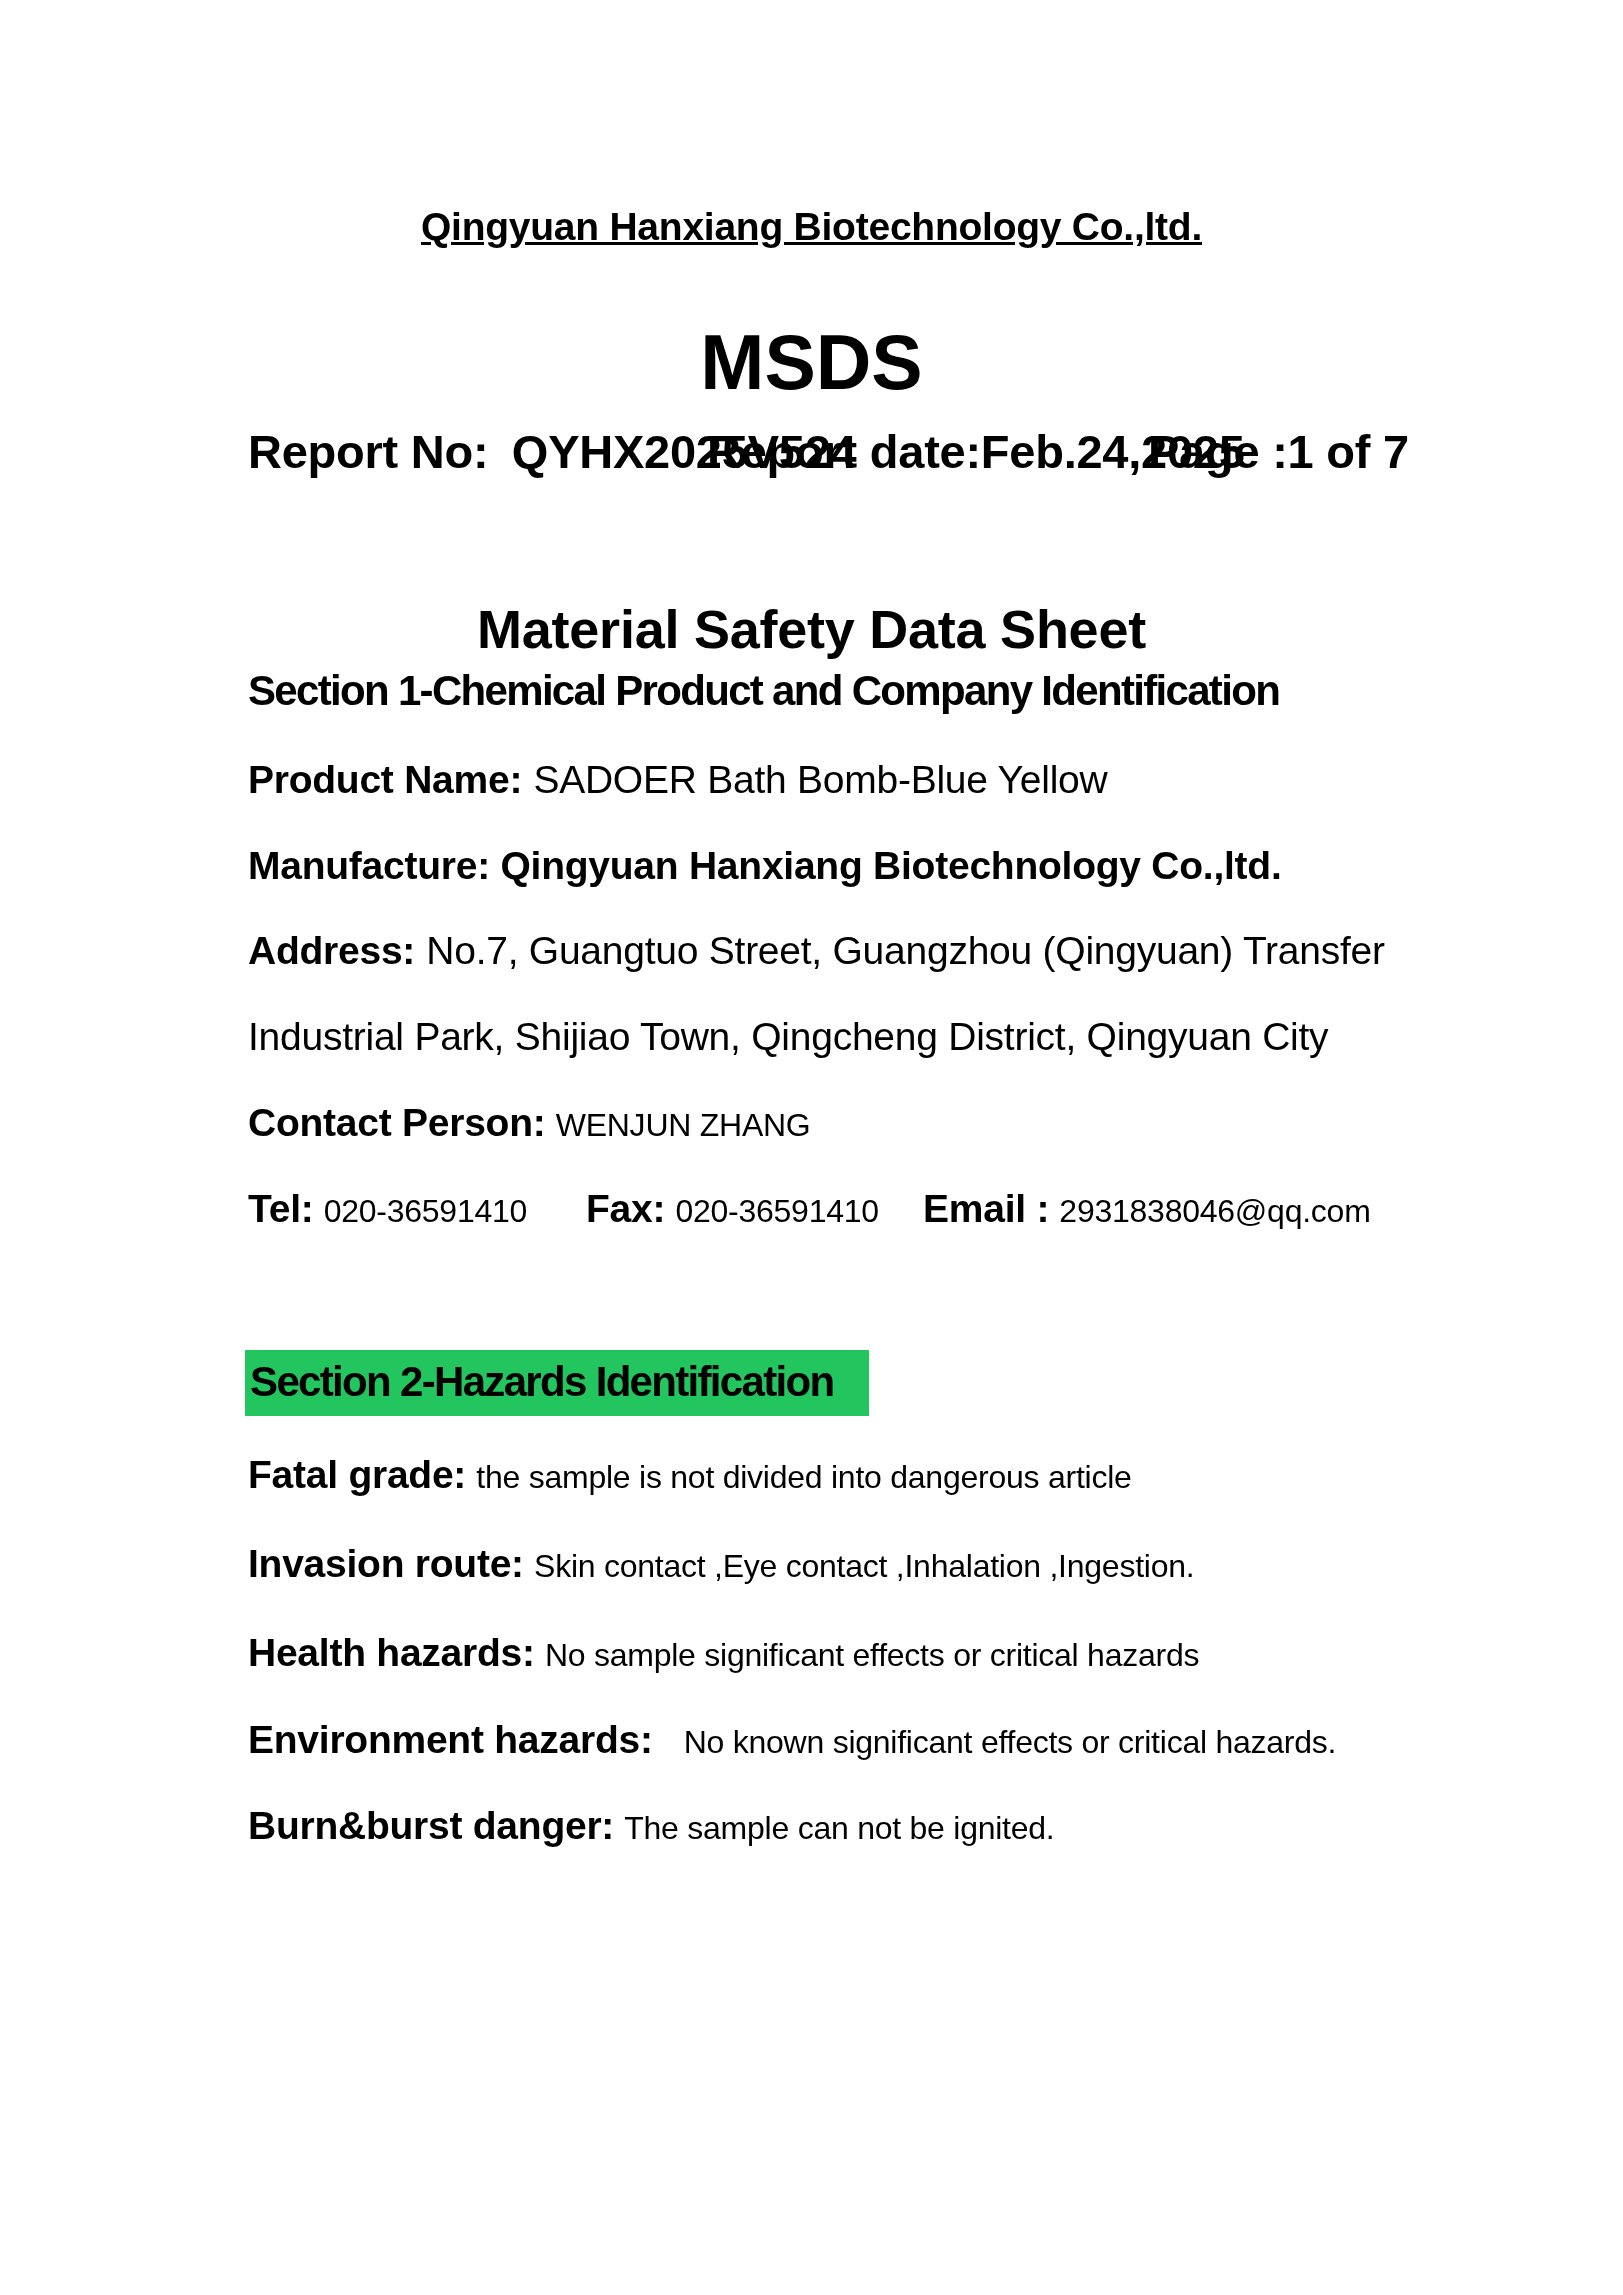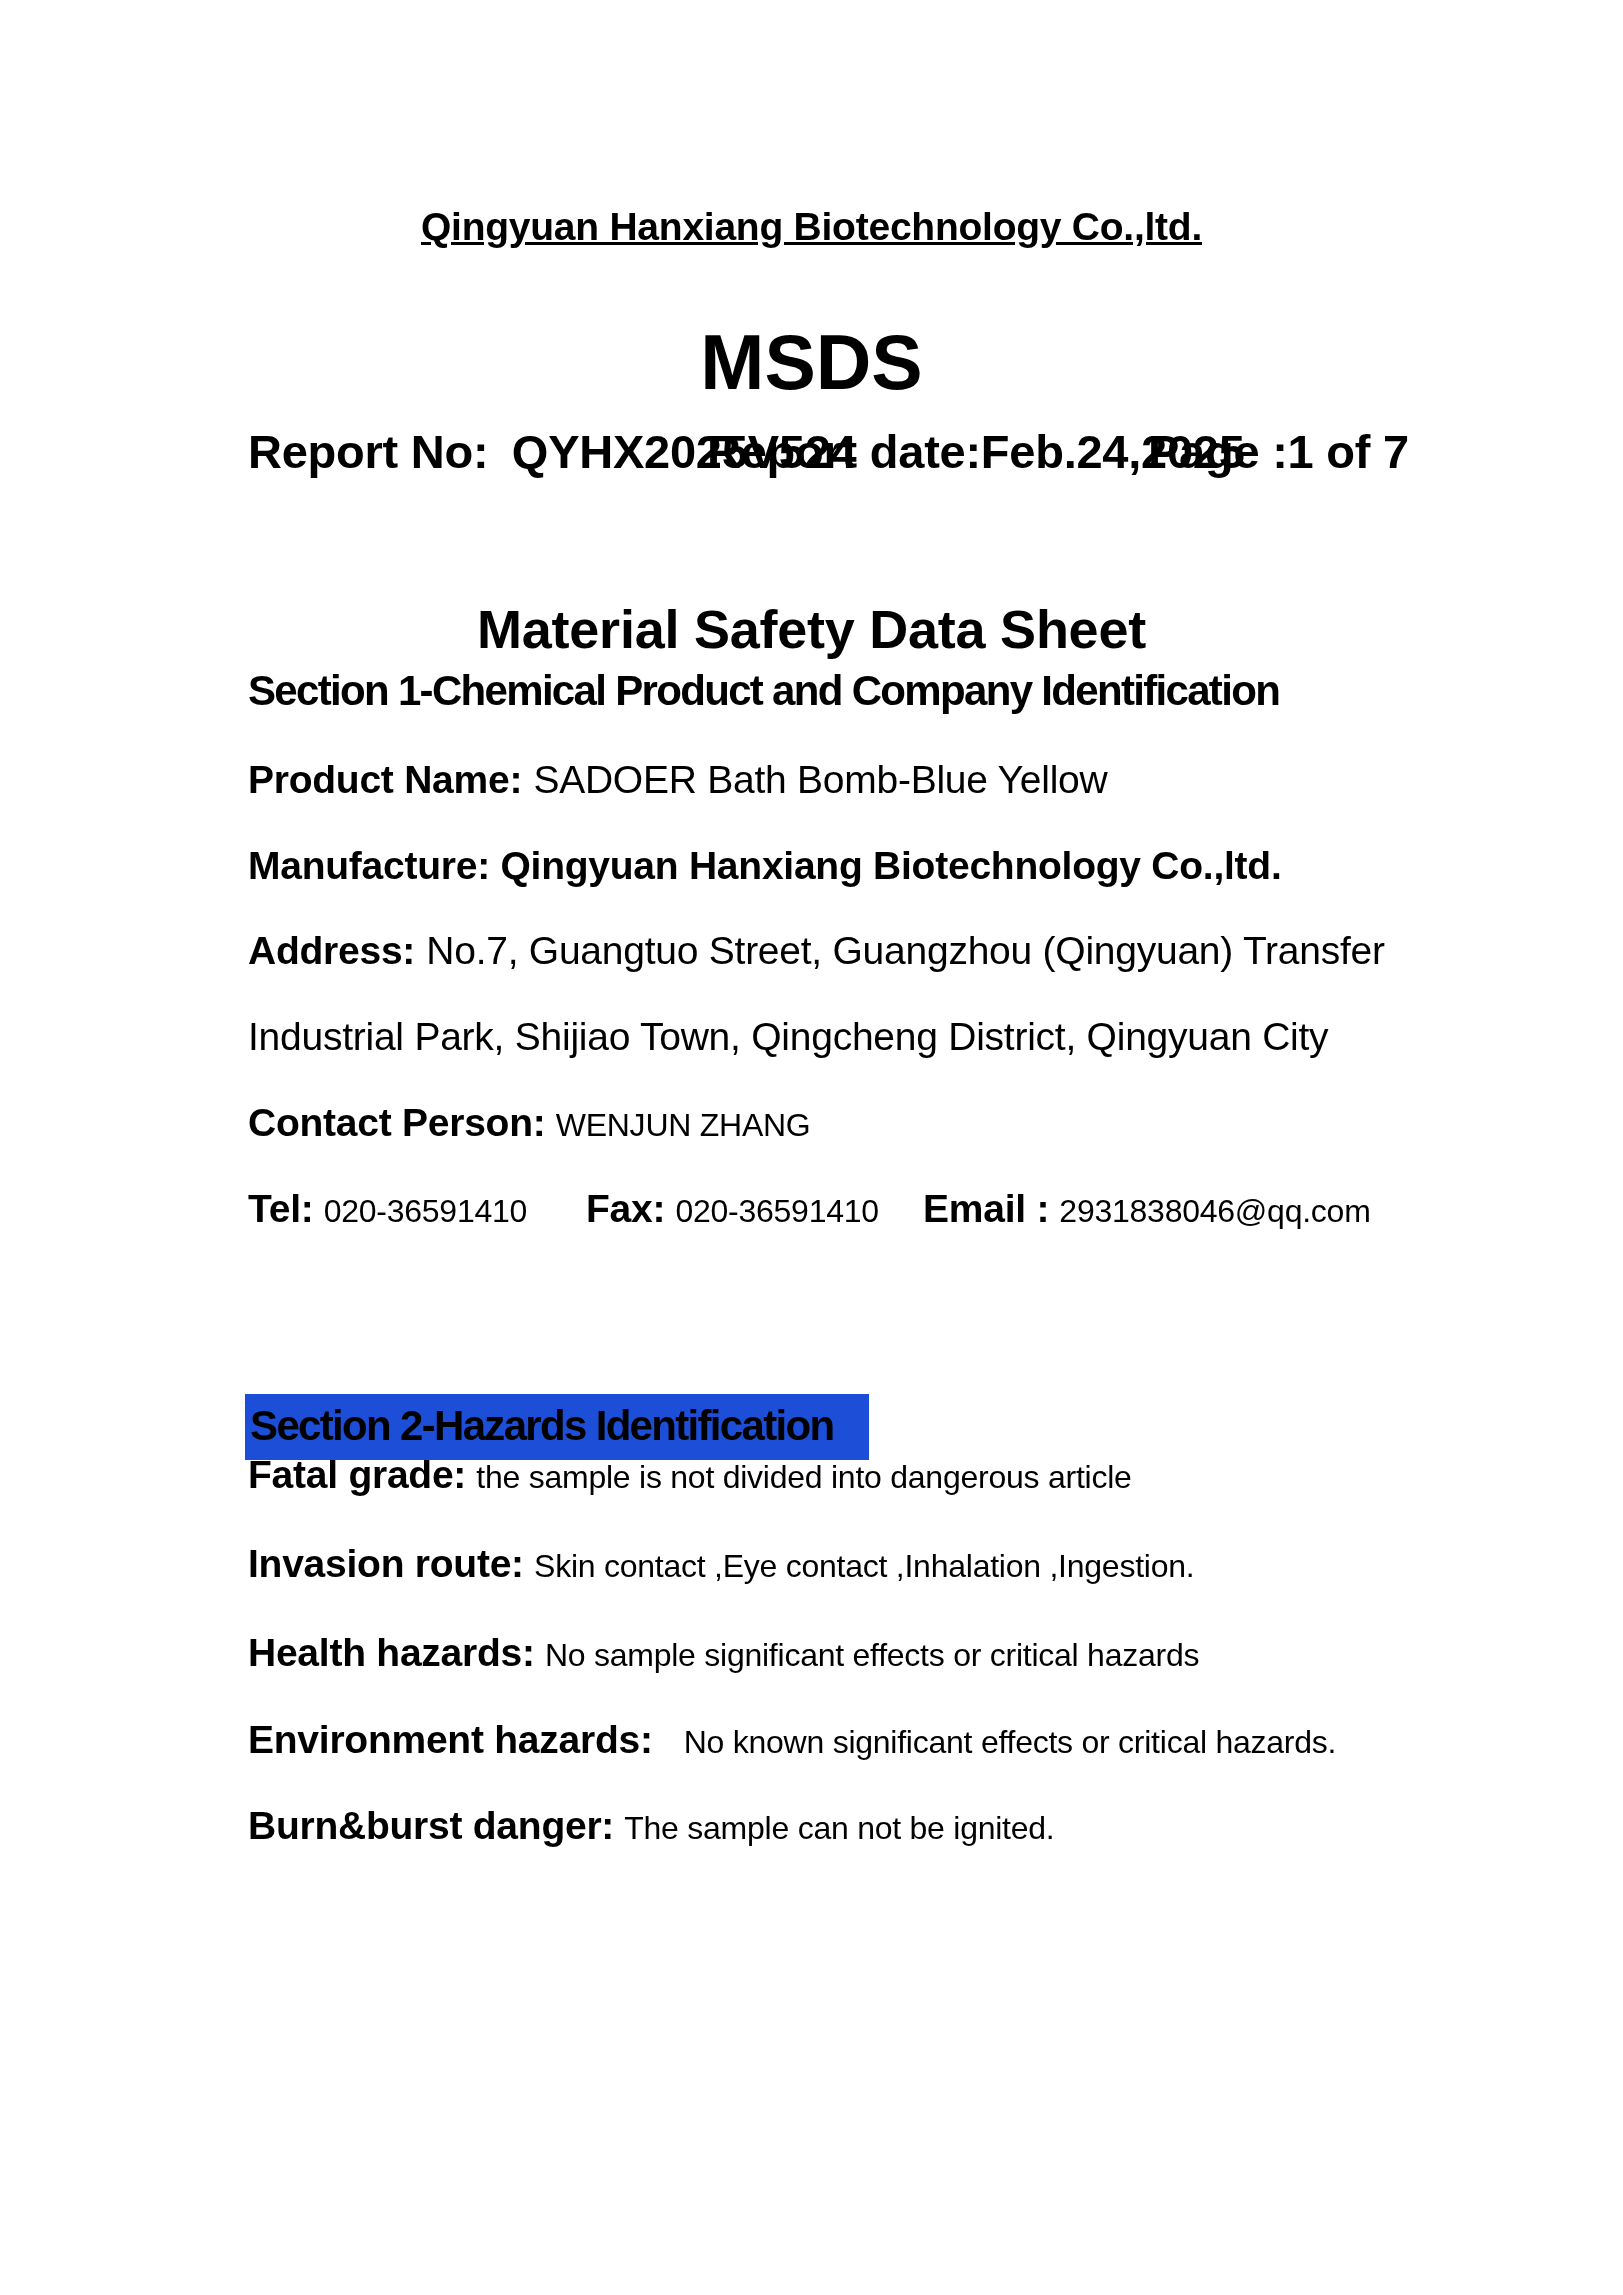--- a/index.html
+++ b/index.html
@@ -30,24 +30,23 @@
 
   .gap     { margin-left: 11.2px; }
   .gap-sm  { margin-left: 10.2px; }
   .gap-rep { margin-left: 23.5px; }
   .gap-env { margin-left: 31px; }
 
   .seg { position: absolute; top: 0; white-space: nowrap; }
 
   .highlight {
     display: inline-block;
-    background: #1d4ed8;
+    background: #22c55e;
     padding: 7.2px 36px 9.2px 5.1px;
     line-height: 50px;
-    margin-top: 44px;
   }
 </style>
 </head>
 <body>
 
 <div class="abs center fs-company" style="top:203px;text-decoration:underline;">Qingyuan Hanxiang Biotechnology Co.,ltd.</div>
 
 <div class="abs center fs-msds" style="top:314px;">MSDS</div>
 
 <div class="abs lm fs-report" style="top:423px; width:1135px; height:51px;">

